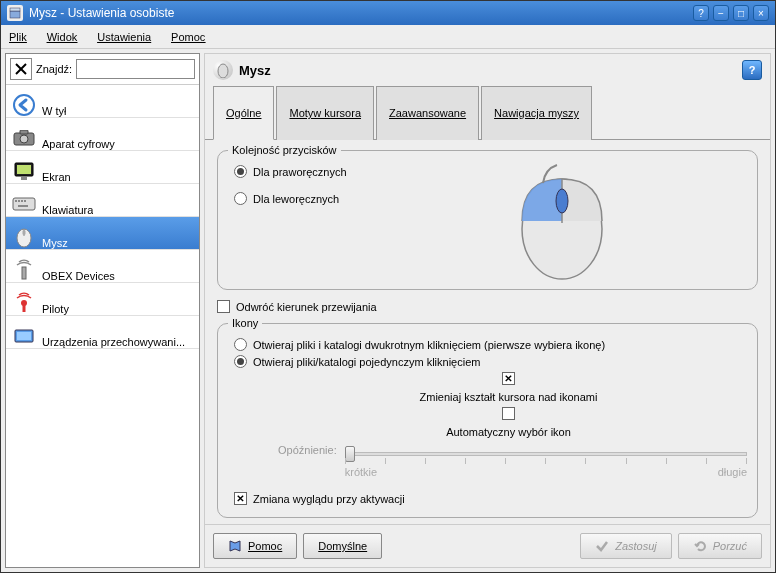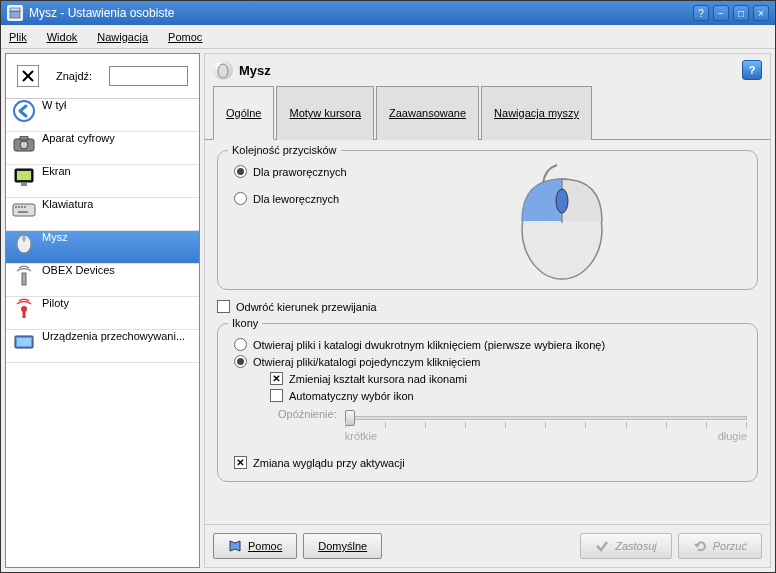--- a/index.html
+++ b/index.html
@@ -13,27 +13,27 @@
 .titlebar-buttons { display: flex; gap: 4px; }
 .titlebar-btn { width: 16px; height: 16px; background: linear-gradient(to bottom, #5a9de8, #3a7dd0); border: 1px solid #1a5ca0; border-radius: 3px; color: #fff; display: flex; align-items: center; justify-content: center; font-size: 10px; cursor: pointer; }
 
 .menubar { background: #eeeeee; height: 24px; display: flex; align-items: center; padding: 0 4px; gap: 12px; border-bottom: 1px solid #ccc; text-decoration: underline; }
 .menubar-item { padding: 2px 4px; cursor: pointer; }
 .menubar-item .u { text-decoration: underline; }
 
 .body { flex: 1; display: flex; background: #eeeeee; padding: 4px; gap: 4px; min-height: 0; }
 
 .sidebar { width: 195px; background: #fff; border: 1px solid #888; display: flex; flex-direction: column; }
-.searchbar { display: flex; align-items: center; padding: 11px; gap: 17px; border-bottom: 1px solid #ccc; }
+.searchbar { display: flex; align-items: center; padding: 4px; gap: 4px; border-bottom: 1px solid #ccc; }
 .search-icon-box { width: 22px; height: 22px; border: 1px solid #888; display: flex; align-items: center; justify-content: center; }
 .search-label { }
 .search-input { flex: 1; border: 1px solid #888; height: 20px; padding: 0 3px; min-width: 0; }
 
 .navlist { flex: 1; overflow: hidden; }
-.nav-item { display: flex; align-items: flex-start; height: 33px; padding: 0 6px; gap: 6px; border-bottom: 1px solid #e0e0e0; cursor: pointer; }
+.nav-item { display: flex; align-items: flex-end; height: 33px; padding: 0 6px; gap: 6px; border-bottom: 1px solid #e0e0e0; cursor: pointer; }
 .nav-item.selected { background: linear-gradient(to bottom, #5a9de8, #3a7dd0); color: #fff; }
 .nav-icon { width: 24px; height: 24px; display: flex; align-items: center; justify-content: center; }
 .nav-label { white-space: nowrap; overflow: hidden; text-overflow: ellipsis; }
 
 .main { flex: 1; background: #eeeeee; display: flex; flex-direction: column; border: 1px solid #ccc; }
 .panel-header { display: flex; align-items: center; padding: 6px 8px; gap: 6px; }
 .panel-header-icon { width: 20px; height: 20px; border-radius: 50%; background: radial-gradient(circle at 30% 30%, #fff, #bbb); display: flex; align-items: center; justify-content: center; }
 .panel-title { font-weight: bold; font-size: 13px; }
 .help-btn { margin-left: auto; width: 20px; height: 20px; background: linear-gradient(to bottom,#6fb7ff,#2b6cc0); color: #fff; border: 1px solid #1a5ca0; border-radius: 3px; display: flex; align-items: center; justify-content: center; font-weight: bold; cursor: pointer; }
 
@@ -52,21 +52,21 @@
 .radio { border-radius: 50%; }
 .radio.checked::after { content: ""; width: 7px; height: 7px; background: #444; border-radius: 50%; }
 .check.checked::after { content: "✕"; font-size: 10px; font-weight: bold; line-height: 1; }
 .radio-label, .check-label { cursor: pointer; }
 .u { text-decoration: underline; }
 
 .button-order-content { display: flex; gap: 30px; align-items: flex-start; }
 .radios-col { display: flex; flex-direction: column; }
 .mouse-image { width: 120px; height: 120px; display: flex; align-items: center; justify-content: center; margin: 0 auto; }
 
-.indent1 { margin-left: 36px; }
+.indent1 { margin-left: 36px; flex-direction: column; }
 
 .slider-row { display: flex; align-items: flex-start; gap: 8px; margin-top: 6px; margin-left: 44px; color: #999; }
 .slider-label { padding-top: 0; }
 .slider { flex: 1; position: relative; height: 34px; }
 .slider-track { position: absolute; top: 8px; left: 0; right: 0; height: 4px; background: #ddd; border: 1px solid #bbb; }
 .slider-handle { position: absolute; top: 2px; left: 0; width: 10px; height: 16px; background: linear-gradient(to bottom,#f8f8f8,#ccc); border: 1px solid #888; border-radius: 2px; }
 .slider-ticks { position: absolute; top: 14px; left: 0; right: 0; display: flex; justify-content: space-between; }
 .slider-tick { width: 1px; height: 6px; background: #bbb; }
 .slider-minmax { position: absolute; top: 22px; left: 0; right: 0; display: flex; justify-content: space-between; font-size: 10px; color: #aaa; }
 
@@ -95,21 +95,21 @@
       <div class="titlebar-btn">?</div>
       <div class="titlebar-btn">−</div>
       <div class="titlebar-btn">□</div>
       <div class="titlebar-btn">×</div>
     </div>
   </div>
 
   <div class="menubar">
     <span class="menubar-item"><span class="u">Plik</span></span>
     <span class="menubar-item"><span class="u">Widok</span></span>
-    <span class="menubar-item"><span class="u">Nawigacja</span></span>
+    <span class="menubar-item"><span class="u">Ustawienia</span></span>
     <span class="menubar-item"><span class="u">Pomoc</span></span>
   </div>
 
   <div class="body">
 
     <div class="sidebar">
       <div class="searchbar">
         <div class="search-icon-box">
           <svg width="14" height="14" viewBox="0 0 14 14">
               <line x1="2" y1="2" x2="12" y2="12" stroke="#000" stroke-width="2"></line>

